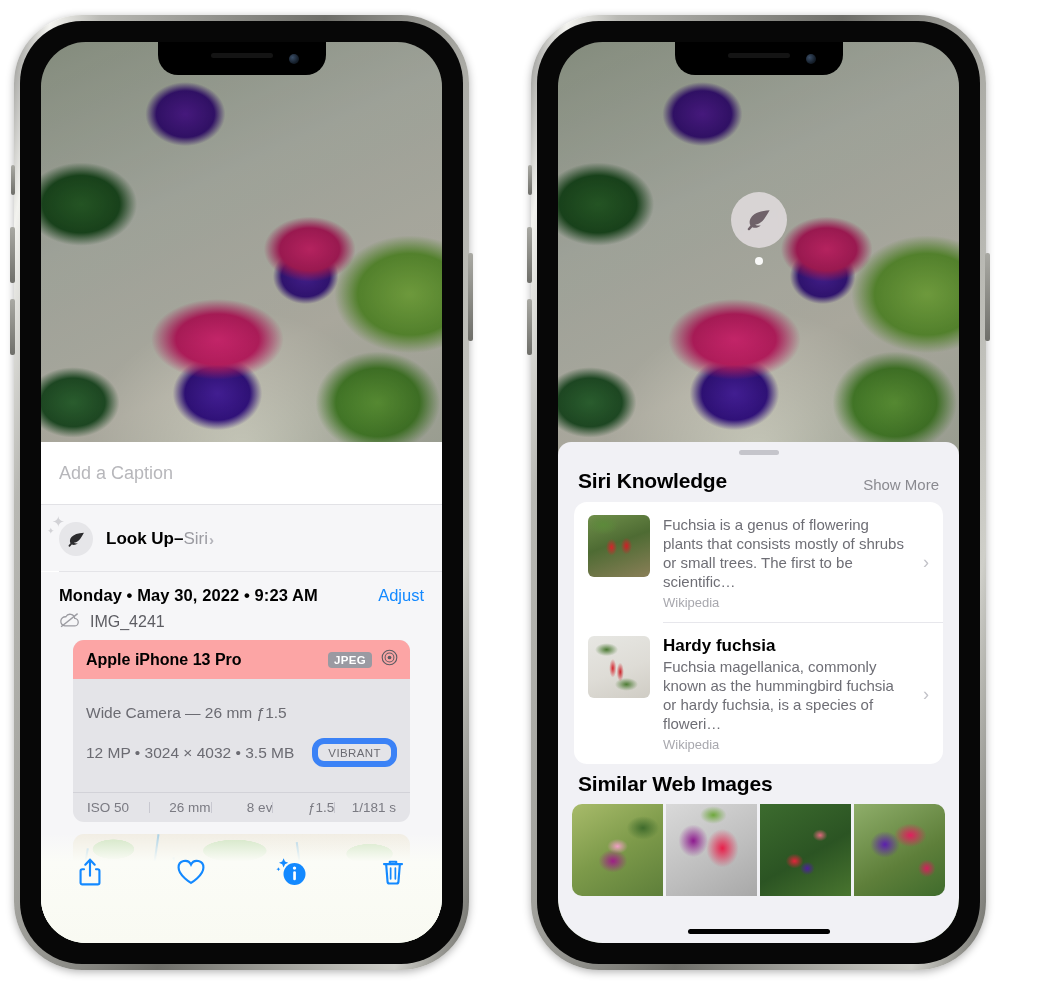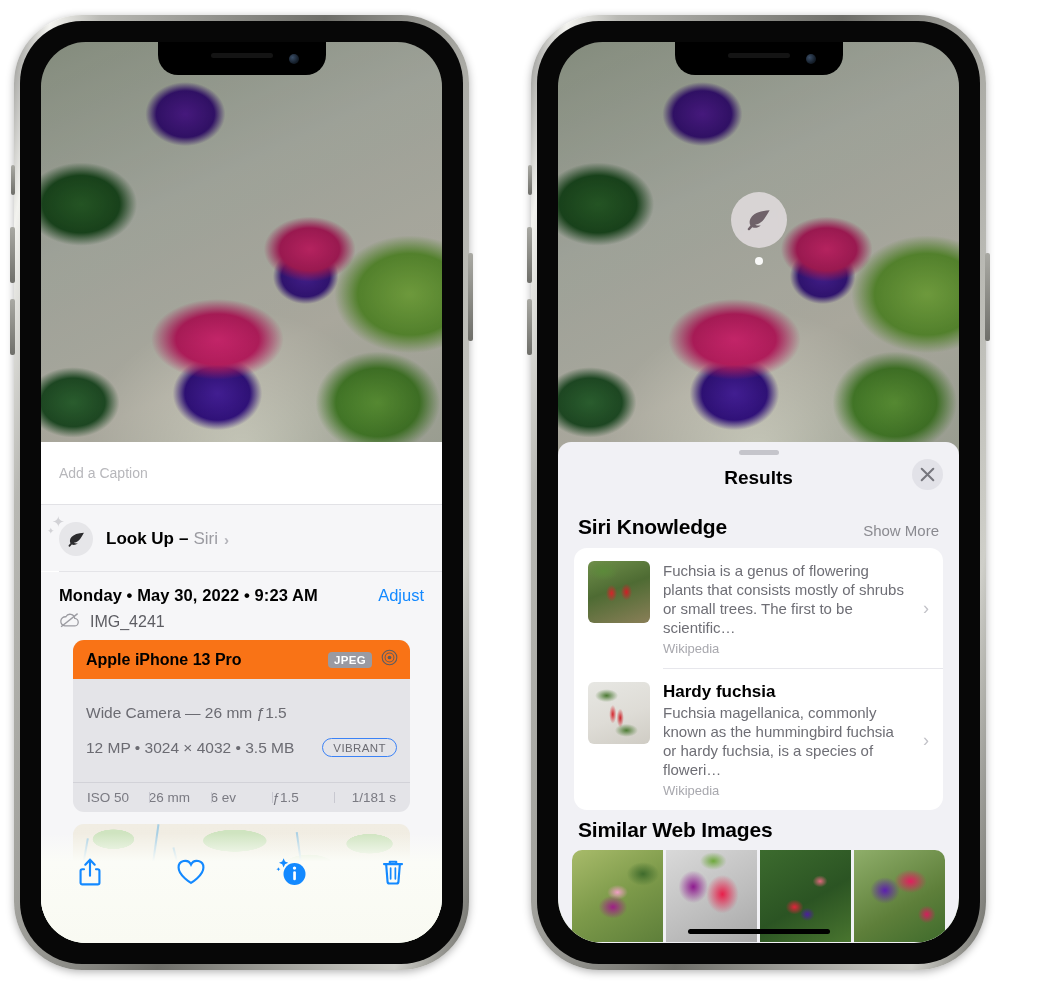--- a/index.html
+++ b/index.html
@@ -55,50 +55,50 @@
 
   
   .lookup-badge{position:absolute;left:50%;top:150px;transform:translateX(-50%);z-index:20;}
   .lookup-circle{width:56px;height:56px;border-radius:50%;background:rgba(236,230,233,.74);
                  display:flex;align-items:center;justify-content:center;backdrop-filter:blur(4px);}
   .lookup-dot{width:8px;height:8px;border-radius:50%;background:rgba(255,255,255,.92);margin:9px auto 0;}
 
   
   .sheet{position:absolute;left:0;right:0;bottom:0;height:501px;background:#ffffff;z-index:30;display:flex;flex-direction:column;}
   .caption-row{height:62px;display:flex;align-items:center;padding:0 18px;background:#fff;}
-  .caption-ph{color:#b7b7bb;font-size:14px;}
+  .caption-ph{color:#b7b7bb;font-size:18px;}
   .hr{height:1px;background:#e2e2e6;}
 
   .lookup-row{background:#f6f6f8;padding:17px 18px 15px;display:flex;align-items:center;gap:13px;position:relative;}
   .leafcirc{width:34px;height:34px;border-radius:50%;background:#e6e6e9;display:flex;align-items:center;justify-content:center;flex:0 0 auto;}
   .sparkle{position:absolute;left:11px;top:9px;color:#d2d2d6;font-size:15px;line-height:1;}
   .sparkle.s2{left:6px;top:22px;font-size:9px;}
-  .lk-text{font-size:17px;color:#000;font-weight:700;display:flex;align-items:center;gap:5px;}
+  .lk-text{font-size:17px;color:#000;font-weight:700;display:flex;align-items:center;}
   .lk-sub{color:#9b9ba1;font-weight:400;}
   .lk-chev{color:#b4b4ba;font-size:15px;margin-left:1px;}
   .lookup-sep{height:1px;background:#e4e4e8;margin-left:18px;}
 
   .meta{background:#f6f6f8;padding:14px 18px 12px;}
   .meta-top{display:flex;justify-content:space-between;align-items:baseline;}
   .meta-date{font-size:16.5px;font-weight:700;color:#000;letter-spacing:.1px;}
   .meta-adjust{font-size:16.5px;color:#1389ff;}
   .meta-file{display:flex;align-items:center;gap:9px;margin-top:7px;}
   .meta-name{font-size:16px;color:#5d5d63;}
 
   .cam-card{margin:8px 14px 0;background:#e4e4e8;border-radius:11px;overflow:hidden;}
-  .cam-h{display:flex;justify-content:space-between;align-items:center;padding:9px 12px 9px 13px;background:#f97316;}
+  .cam-h{display:flex;justify-content:space-between;align-items:center;padding:9px 12px 9px 13px;background:#fca5a5;}
   .cam-title{font-size:16px;font-weight:700;color:#000;}
   .cam-h-right{display:flex;align-items:center;gap:9px;}
   .chip-jpeg{background:#9a9aa2;color:#fff;font-size:11.5px;font-weight:700;border-radius:4px;padding:2px 6px;letter-spacing:.3px;}
   .cam-body{padding:9px 13px 9px;}
   .cam-line{font-size:15.5px;color:#6b6b72;margin:16px 0;}
   .cam-line2{display:flex;justify-content:space-between;align-items:center;}
-  .chip-vib{border:1px solid #3b82f6;color:#6b6b72;border-radius:12px;font-size:11.5px;padding:2.5px 10px;letter-spacing:.4px;}
+  .chip-vib{border:6px solid #3b82f6;color:#6b6b72;border-radius:12px;font-size:11.5px;padding:2.5px 10px;letter-spacing:.4px;}
   .cam-exif{display:flex;border-top:1px solid #d2d2d8;padding:7px 10px 7px;}
-  .exif{flex:1;text-align:left;font-size:13.5px;color:#7a7a82;position:relative;}
+  .exif{flex:1;text-align:right;font-size:13.5px;color:#7a7a82;position:relative;}
   .exif+.exif:before{content:"";position:absolute;left:0;top:2px;bottom:2px;width:1px;background:#c8c8d0;}
   .exif:first-child{text-align:left;padding-left:4px;}
   .exif:last-child{text-align:right;padding-right:4px;}
 
   .mapbox{margin:12px 14px 0;height:76px;border-radius:11px;overflow:hidden;position:relative;
      background:
       radial-gradient(ellipse 34px 16px at 12% 20%,#cfe4c0,#cfe4c0 60%,rgba(207,228,192,0) 62%),
       radial-gradient(ellipse 40px 20px at 28% 66%,#cfe4c0,#cfe4c0 60%,rgba(207,228,192,0) 62%),
       radial-gradient(ellipse 52px 18px at 48% 22%,#cfe4c0,#cfe4c0 60%,rgba(207,228,192,0) 62%),
       radial-gradient(ellipse 44px 22px at 70% 58%,#cfe4c0,#cfe4c0 60%,rgba(207,228,192,0) 62%),
@@ -257,21 +257,21 @@
               <div class="cam-body">
                 <div class="cam-line">Wide Camera — 26 mm ƒ1.5</div>
                 <div class="cam-line cam-line2">
                   <span>12 MP • 3024 × 4032 • 3.5 MB</span>
                   <span class="chip-vib">VIBRANT</span>
                 </div>
               </div>
               <div class="cam-exif">
                 <span class="exif">ISO 50</span>
                 <span class="exif">26 mm</span>
-                <span class="exif">6 ev</span>
+                <span class="exif">8 ev</span>
                 <span class="exif">ƒ1.5</span>
                 <span class="exif">1/181 s</span>
               </div>
             </div>
 
             <div class="mapbox">
               <div class="riv" style="left:24%;top:0;width:2px;height:66%;transform:rotate(8deg)"></div>
               <div class="riv" style="left:31%;top:30%;width:2px;height:50%;transform:rotate(-14deg)"></div>
               <div class="riv" style="left:3%;top:18%;width:2px;height:58%;transform:rotate(10deg)"></div>
               <div class="riv" style="left:67%;top:10%;width:2px;height:62%;transform:rotate(-8deg)"></div>
@@ -338,28 +338,20 @@
           <div class="lookup-dot"></div>
         </div>
 
         <div class="notch">
           <div class="speaker"></div>
           <div class="front-cam"></div>
         </div>
 
         <div class="rsheet">
           <div class="grabber"></div>
-          <div class="rtitle-row">
-            <span class="rtitle">Results</span>
-            <span class="xbtn">
-              <svg width="15" height="15" viewBox="0 0 14 14" aria-hidden="true">
-                <path d="M1.6 1.6 12.4 12.4 M12.4 1.6 1.6 12.4" stroke="#76767d" stroke-width="1.9" stroke-linecap="round"></path>
-              </svg>
-            </span>
-          </div>
 
           <div class="sec-head">
             <span class="sec-title">Siri Knowledge</span>
             <span class="sec-more">Show More</span>
           </div>
 
           <div class="card">
             <div class="kitem">
               <span class="kthumb kt1"></span>
               <span class="ktext">

